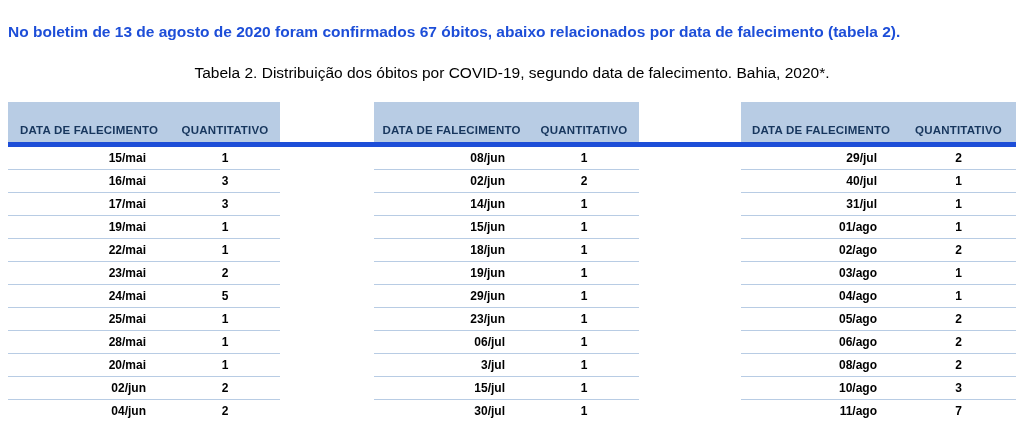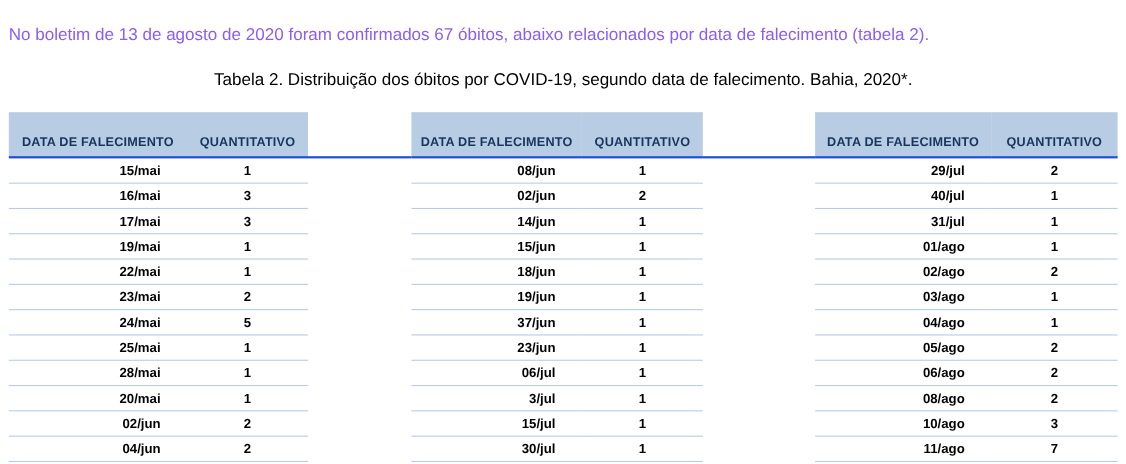--- a/index.html
+++ b/index.html
@@ -19,22 +19,23 @@
     width: 1024px;
     height: 422px;
     box-sizing: border-box;
   }
   .intro {
     position: absolute;
     left: 8px;
     top: 6px;
     font-size: 15.5px;
     line-height: 20px;
-    color: #8b5cf6;
+    color: #1d4ed8;
     white-space: nowrap;
+    font-weight: bold;
   }
   .table-title {
     position: absolute;
     left: 0;
     right: 0;
     top: 48px;
     text-align: center;
     font-size: 15.5px;
     font-weight: normal;
     color: #000000;
@@ -88,21 +89,21 @@
   }
   table.deaths td.gap {
     border-top: none;
     border-bottom: none;
   }
   table.deaths td.date {
     text-align: right;
     padding-right: 24px;
   }
   table.deaths tbody tr:first-child td {
-    border-top: 2px solid #1d4ed8;
+    border-top: 5px solid #1d4ed8;
   }
 </style>
 </head>
 <body>
 
 <div class="page">
 
   <p class="intro">No boletim de 13 de agosto de 2020 foram confirmados 67 óbitos, abaixo relacionados por data de falecimento (tabela 2).</p>
 
   <p class="table-title">Tabela 2. Distribuição dos óbitos por COVID-19, segundo data de falecimento. Bahia, 2020*.</p>
@@ -189,21 +190,21 @@
           <td class="date">19/jun</td>
           <td>1</td>
           <td class="gap"></td>
           <td class="date">03/ago</td>
           <td>1</td>
         </tr>
         <tr>
           <td class="date">24/mai</td>
           <td>5</td>
           <td class="gap"></td>
-          <td class="date">37/jun</td>
+          <td class="date">29/jun</td>
           <td>1</td>
           <td class="gap"></td>
           <td class="date">04/ago</td>
           <td>1</td>
         </tr>
         <tr>
           <td class="date">25/mai</td>
           <td>1</td>
           <td class="gap"></td>
           <td class="date">23/jun</td>

